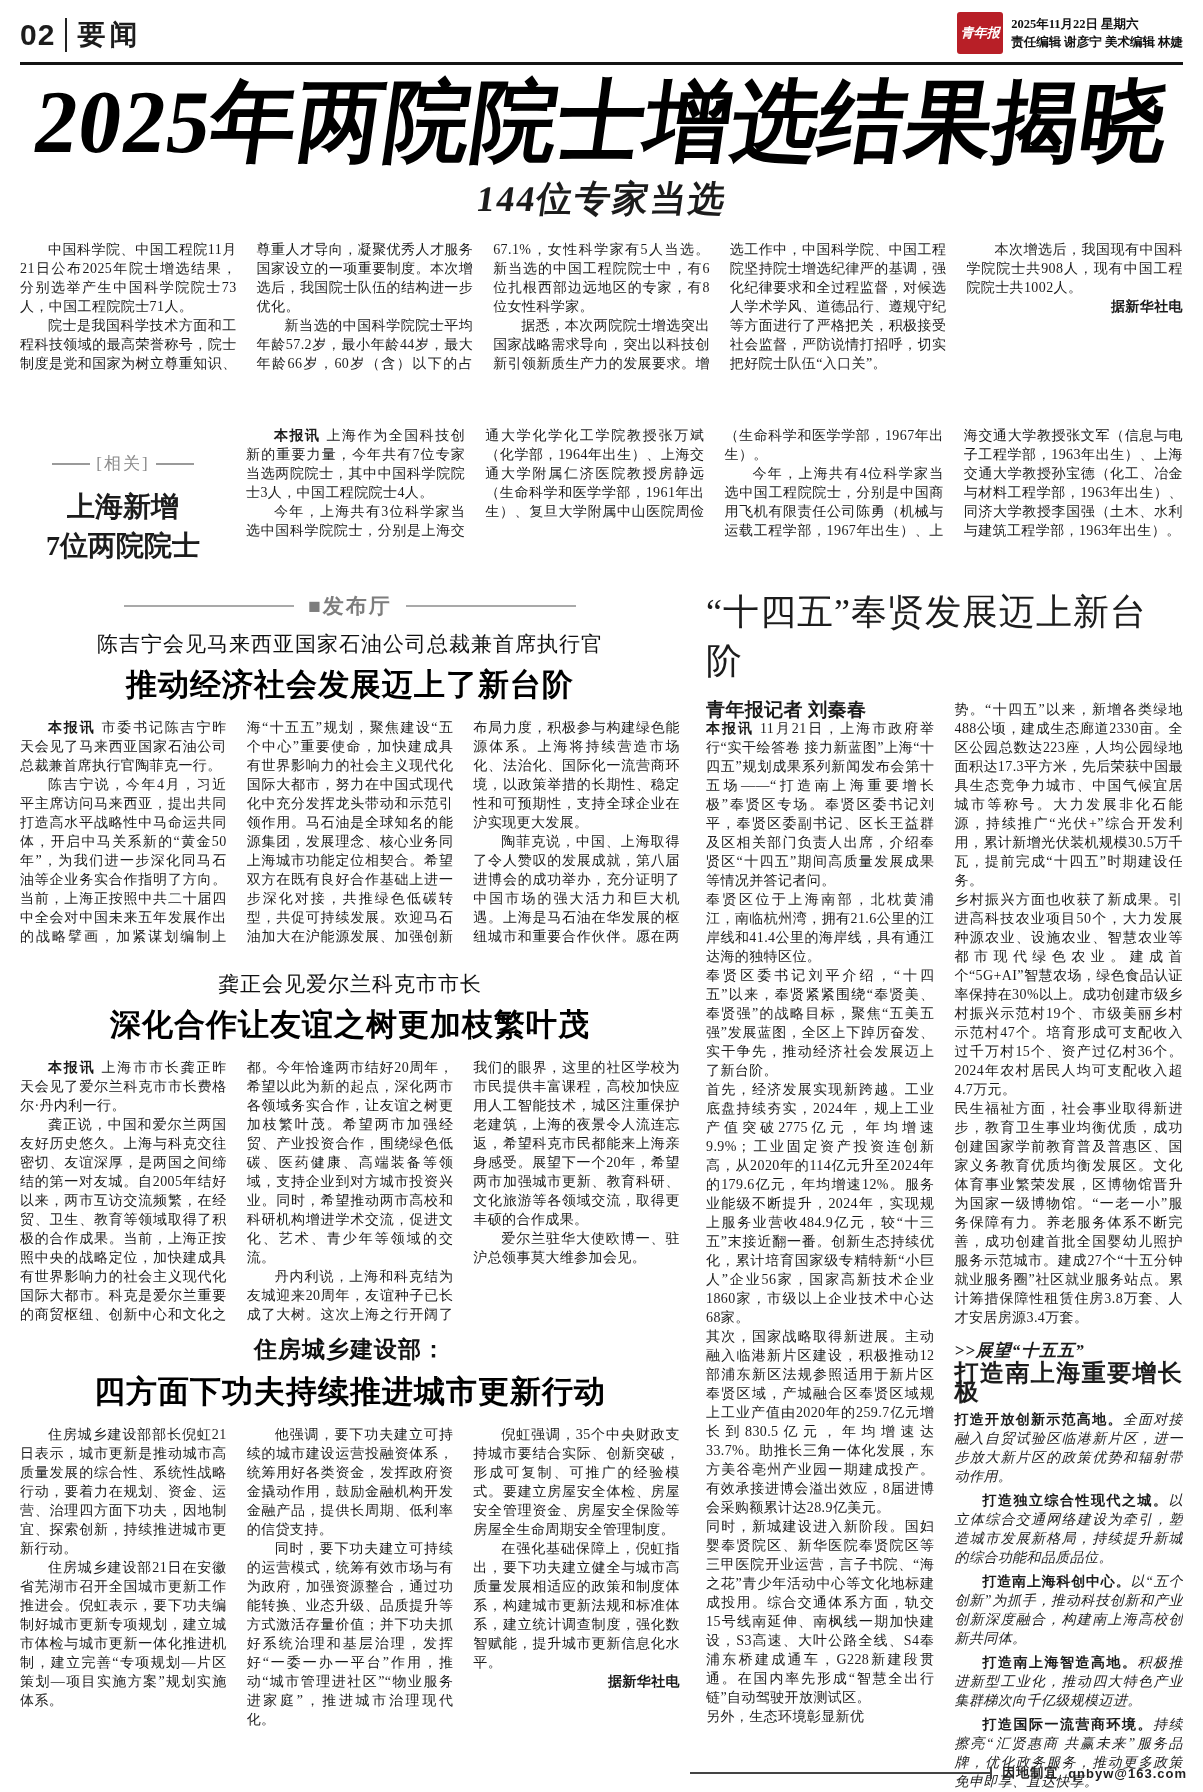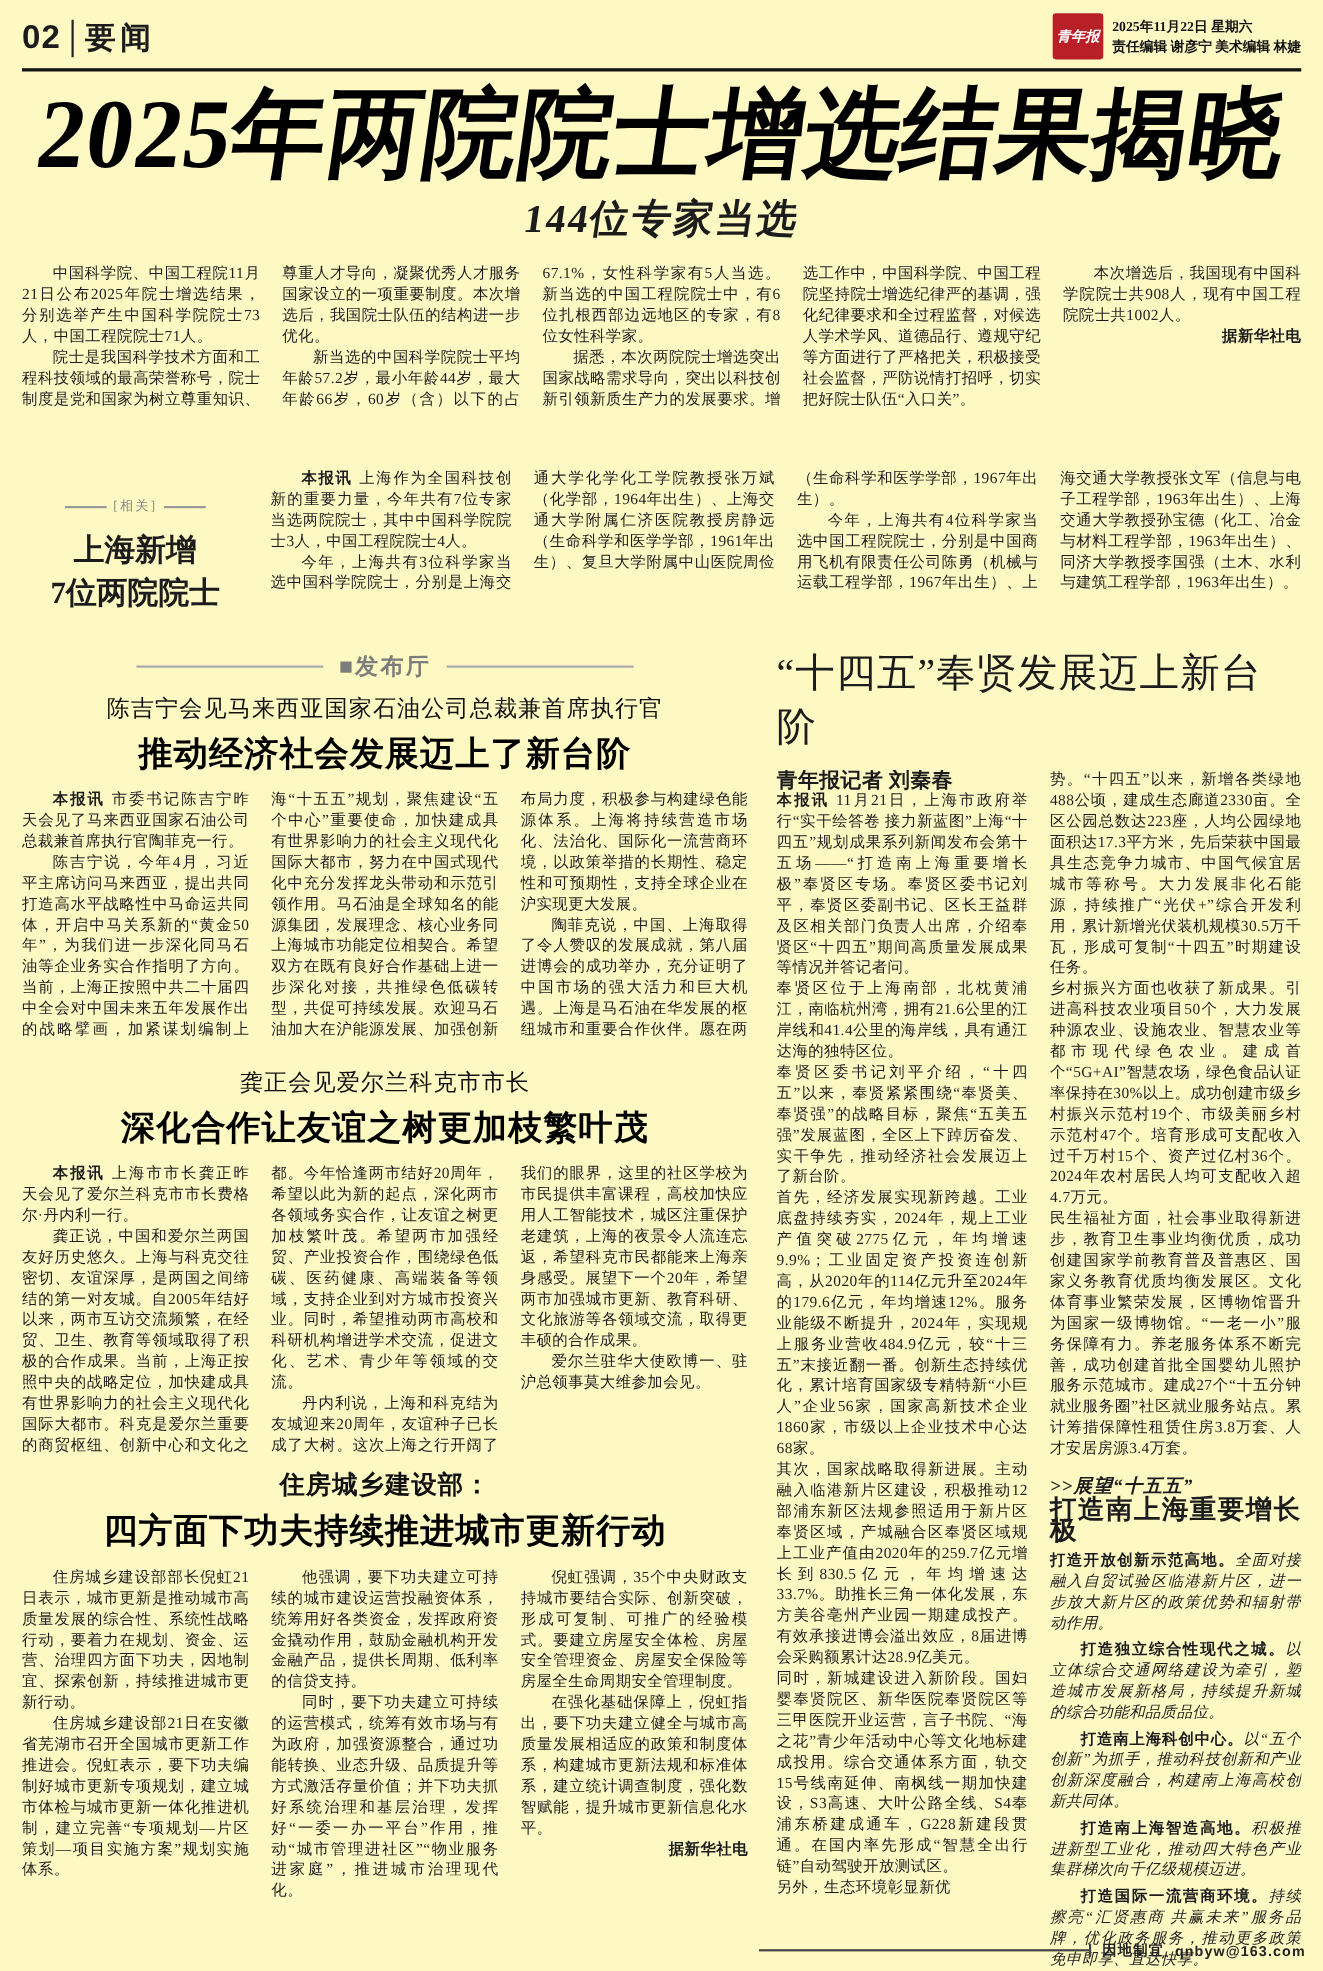--- a/index.html
+++ b/index.html
@@ -1,19 +1,19 @@
 <!DOCTYPE html>
 <html><head>
 <meta charset="utf-8">
 <style>
   * { margin:0; padding:0; box-sizing:border-box; }
   html,body { background:#e8e8e6; }
   .page {
     position:relative; width:1203px; height:1792px; margin:0 auto;
-    background:#fef9c3; color:#1c1c1c; overflow:hidden;
+    background:#ffffff; color:#1c1c1c; overflow:hidden;
     font-family:"Liberation Serif","DejaVu Serif",serif;
   }
   
   .hdr { display:flex; align-items:flex-end; justify-content:space-between;
          padding:12px 20px 6px 20px; }
   .hdr-left { display:flex; align-items:center; gap:10px; }
   .pageno { font-size:30px; font-weight:bold; font-family:"Liberation Sans",sans-serif; letter-spacing:1px;}
   .hdr-bar { width:2px; height:34px; background:#222; }
   .secname { font-size:28px; font-weight:bold; letter-spacing:4px; }
   .hdr-right { display:flex; align-items:center; gap:8px; }
@@ -33,21 +33,21 @@
           column-gap:20px; overflow:hidden; }
   .cols p, .colflow p { text-indent:2em; }
   p.para, p.outlook-item { margin:0; }
   b.lead-label { margin-right:6px; }
   .credit { text-align:right; font-weight:bold; text-indent:0 !important; }
   
   .a1-body { margin:16px 20px 0 20px; columns:5; height:172px; }
   
   .related { display:flex; margin:14px 20px 0 20px; gap:20px; }
   .rel-box { width:206px; flex:none; text-align:center; padding-top:26px; }
-  .rel-tag { color:#8a8a8a; font-size:12px; letter-spacing:2px; display:flex;
+  .rel-tag { color:#8a8a8a; font-size:17px; letter-spacing:2px; display:flex;
              align-items:center; justify-content:center; gap:6px; }
   .rel-tag .dash { height:2px; width:38px; background:#9a9a9a; }
   .rel-title { font-size:28px; font-weight:900; line-height:1.4; margin-top:12px; }
   .rel-body { flex:1; columns:4; height:150px; }
   
   .split { display:flex; margin:10px 20px 0 20px; gap:26px; }
   .left-sec { width:660px; flex:none; }
   .right-sec { flex:1; position:relative; }
   
   .divider { display:flex; align-items:center; justify-content:center; gap:14px;
@@ -200,21 +200,21 @@
               <p class="para">奉贤区位于上海南部，北枕黄浦江，南临杭州湾，拥有21.6公里的江岸线和41.4公里的海岸线，具有通江达海的独特区位。</p>
               <p class="para">奉贤区委书记刘平介绍，“十四五”以来，奉贤紧紧围绕“奉贤美、奉贤强”的战略目标，聚焦“五美五强”发展蓝图，全区上下踔厉奋发、实干争先，推动经济社会发展迈上了新台阶。</p>
               <p class="para">首先，经济发展实现新跨越。工业底盘持续夯实，2024年，规上工业产值突破2775亿元，年均增速9.9%；工业固定资产投资连创新高，从2020年的114亿元升至2024年的179.6亿元，年均增速12%。服务业能级不断提升，2024年，实现规上服务业营收484.9亿元，较“十三五”末接近翻一番。创新生态持续优化，累计培育国家级专精特新“小巨人”企业56家，国家高新技术企业1860家，市级以上企业技术中心达68家。</p>
               <p class="para">其次，国家战略取得新进展。主动融入临港新片区建设，积极推动12部浦东新区法规参照适用于新片区奉贤区域，产城融合区奉贤区域规上工业产值由2020年的259.7亿元增长到830.5亿元，年均增速达33.7%。助推长三角一体化发展，东方美谷亳州产业园一期建成投产。有效承接进博会溢出效应，8届进博会采购额累计达28.9亿美元。</p>
               <p class="para">同时，新城建设进入新阶段。国妇婴奉贤院区、新华医院奉贤院区等三甲医院开业运营，言子书院、“海之花”青少年活动中心等文化地标建成投用。综合交通体系方面，轨交15号线南延伸、南枫线一期加快建设，S3高速、大叶公路全线、S4奉浦东桥建成通车，G228新建段贯通。在国内率先形成“智慧全出行链”自动驾驶开放测试区。</p>
               <p class="para">另外，生态环境彰显新优</p>
             </div>
         </div>
         <div class="fx-col nofirst">
           <div>
-              <p class="para">势。“十四五”以来，新增各类绿地488公顷，建成生态廊道2330亩。全区公园总数达223座，人均公园绿地面积达17.3平方米，先后荣获中国最具生态竞争力城市、中国气候宜居城市等称号。大力发展非化石能源，持续推广“光伏+”综合开发利用，累计新增光伏装机规模30.5万千瓦，形成可复制“十四五”时期建设任务。</p>
+              <p class="para">势。“十四五”以来，新增各类绿地488公顷，建成生态廊道2330亩。全区公园总数达223座，人均公园绿地面积达17.3平方米，先后荣获中国最具生态竞争力城市、中国气候宜居城市等称号。大力发展非化石能源，持续推广“光伏+”综合开发利用，累计新增光伏装机规模30.5万千瓦，提前完成“十四五”时期建设任务。</p>
               <p class="para">乡村振兴方面也收获了新成果。引进高科技农业项目50个，大力发展种源农业、设施农业、智慧农业等都市现代绿色农业。建成首个“5G+AI”智慧农场，绿色食品认证率保持在30%以上。成功创建市级乡村振兴示范村19个、市级美丽乡村示范村47个。培育形成可支配收入过千万村15个、资产过亿村36个。2024年农村居民人均可支配收入超4.7万元。</p>
               <p class="para">民生福祉方面，社会事业取得新进步，教育卫生事业均衡优质，成功创建国家学前教育普及普惠区、国家义务教育优质均衡发展区。文化体育事业繁荣发展，区博物馆晋升为国家一级博物馆。“一老一小”服务保障有力。养老服务体系不断完善，成功创建首批全国婴幼儿照护服务示范城市。建成27个“十五分钟就业服务圈”社区就业服务站点。累计筹措保障性租赁住房3.8万套、人才安居房源3.4万套。</p>
             </div>
           <div class="outlook">
             <div class="outlook-tag">&gt;&gt;展望“十五五”</div>
             <div class="outlook-title">打造南上海重要增长极</div>
             <div>
                 <p class="outlook-item"><b>打造开放创新示范高地。</b><span>全面对接融入自贸试验区临港新片区，进一步放大新片区的政策优势和辐射带动作用。</span></p>
                 <p class="outlook-item"><b>打造独立综合性现代之城。</b><span>以立体综合交通网络建设为牵引，塑造城市发展新格局，持续提升新城的综合功能和品质品位。</span></p>
                 <p class="outlook-item"><b>打造南上海科创中心。</b><span>以“五个创新”为抓手，推动科技创新和产业创新深度融合，构建南上海高校创新共同体。</span></p>

